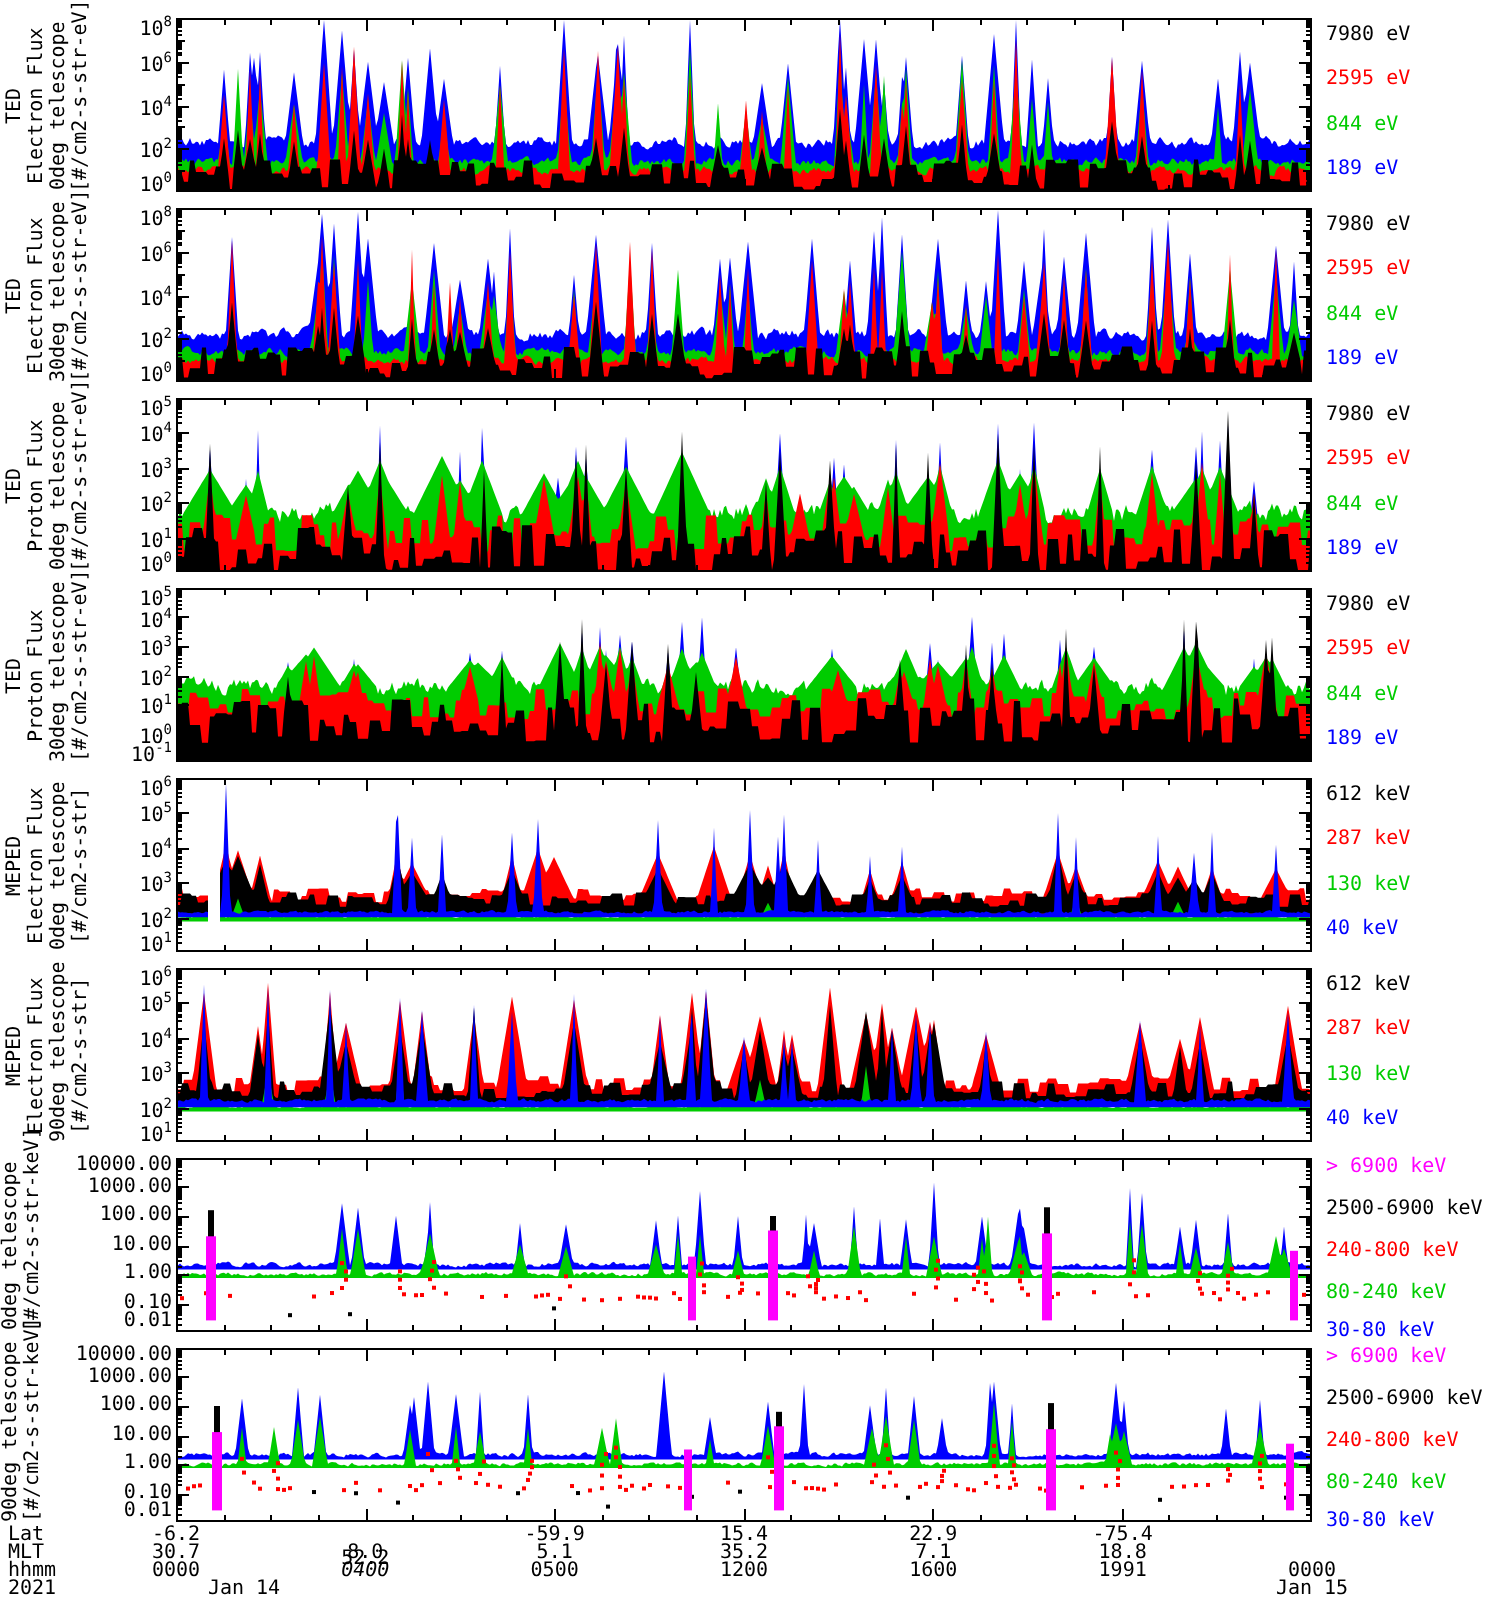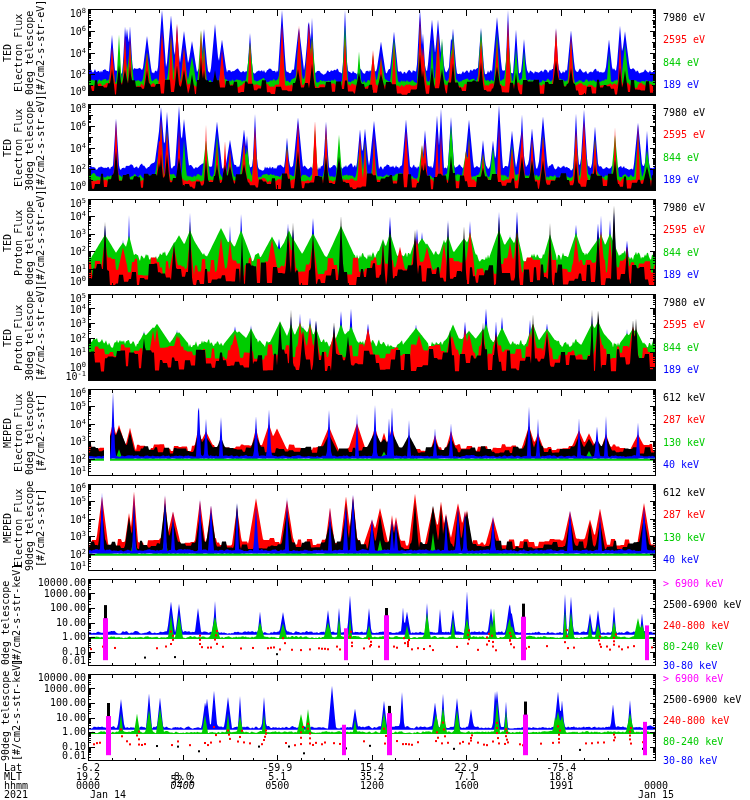--- a/index.html
+++ b/index.html
@@ -1795,23 +1795,23 @@
         <span class="legend-item" style="top: 61.86px; color: rgb(0, 204, 0);">80-240 keV</span>
         <span class="legend-item" style="top: 81px; color: rgb(0, 0, 255);">30-80 keV</span>
       </div>
     </div>
   <div class="xaxis">
     <span class="xhdr" style="top:0px">Lat</span>
     <span class="xhdr" style="top:9px">MLT</span>
     <span class="xhdr" style="top:18px">hhmm</span>
     <span class="xhdr" style="top:27px">2021</span>
   <span class="xtick" style="left: 53px; top: 0px;">-6.2</span>
-      <span class="xtick" style="left: 53px; top: 9px;">19.2</span>
+      <span class="xtick" style="left: 53px; top: 9px;">30.7</span>
       <span class="xtick" style="left: 53px; top: 18px;">0000</span>
-      <span class="xtick" style="left: 73px; top: 27px;">Jan 14</span>
+      <span class="xtick" style="left: 87px; top: 27px;">Jan 14</span>
       <span class="xtick" style="left: 147.667px; top: 12px;">52.2</span>
       <span class="xtick" style="left: 147.667px; top: 9px;">8.0</span>
       <span class="xtick" style="left: 147.667px; top: 18px; font-style: italic;">0400</span>
       <span class="xtick" style="left: 242.333px; top: 0px; text-align: center;">-59.9</span>
       <span class="xtick" style="left: 242.333px; top: 9px;">5.1</span>
       <span class="xtick" style="left: 242.333px; top: 18px;">0500</span>
       <span class="xtick" style="left: 337px; top: 0px;">15.4</span>
       <span class="xtick" style="left: 337px; top: 9px;">35.2</span>
       <span class="xtick" style="left: 337px; top: 18px;">1200</span>
       <span class="xtick" style="left: 431.667px; top: 0px;">22.9</span>

